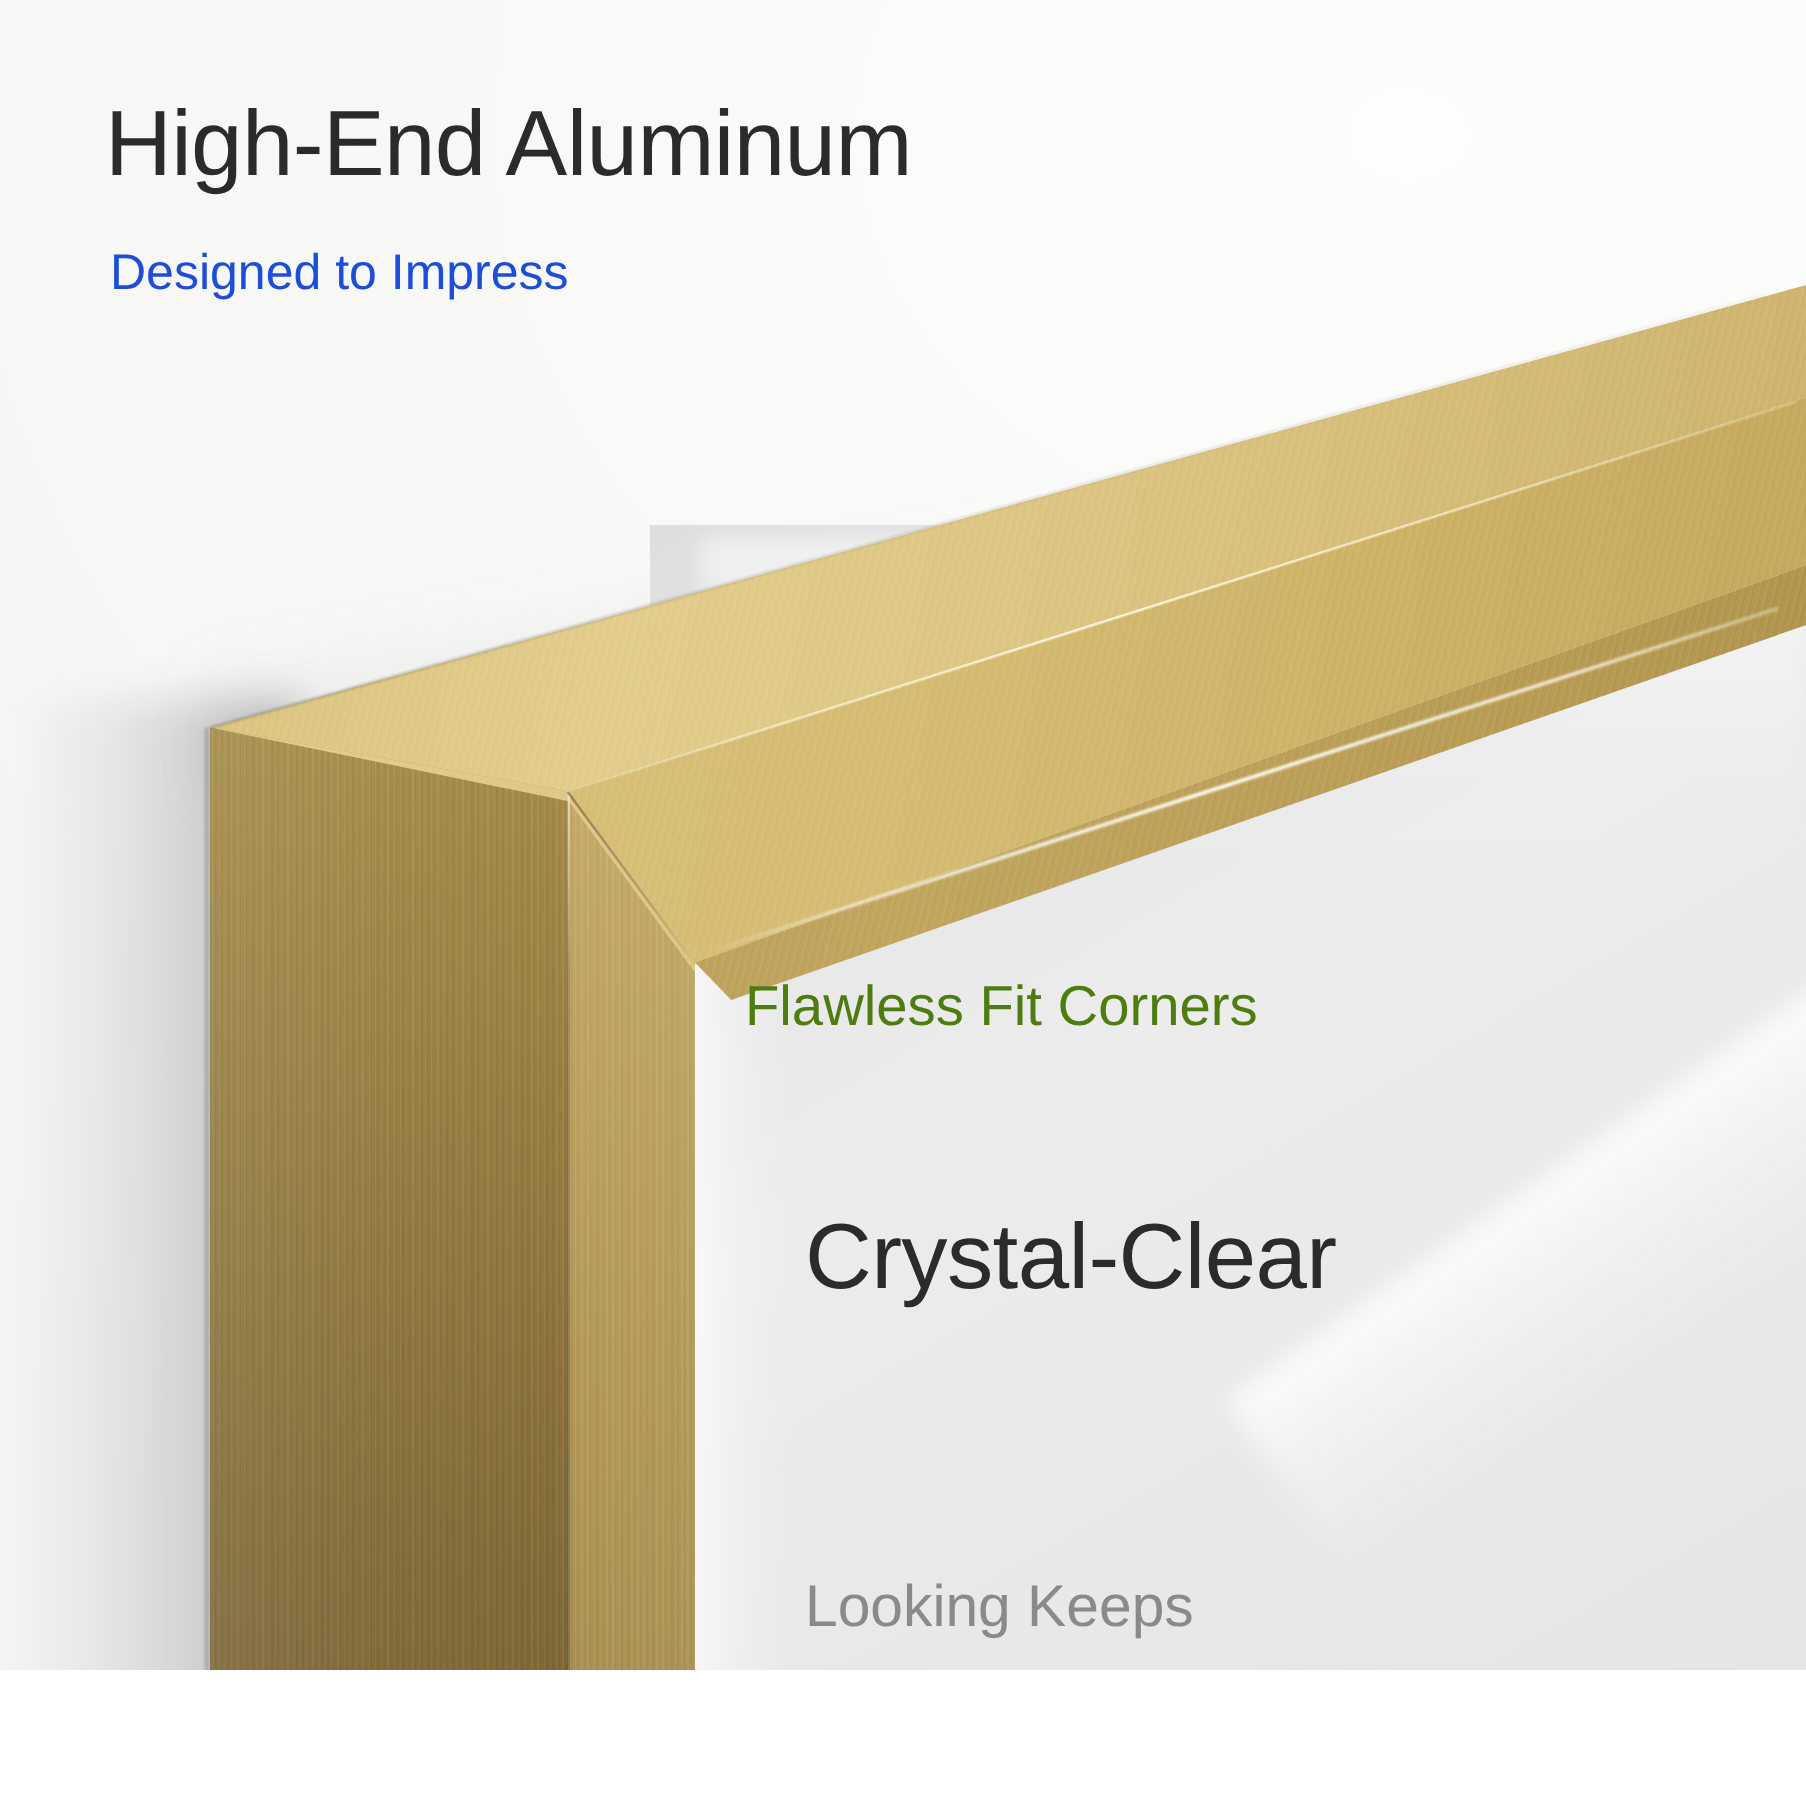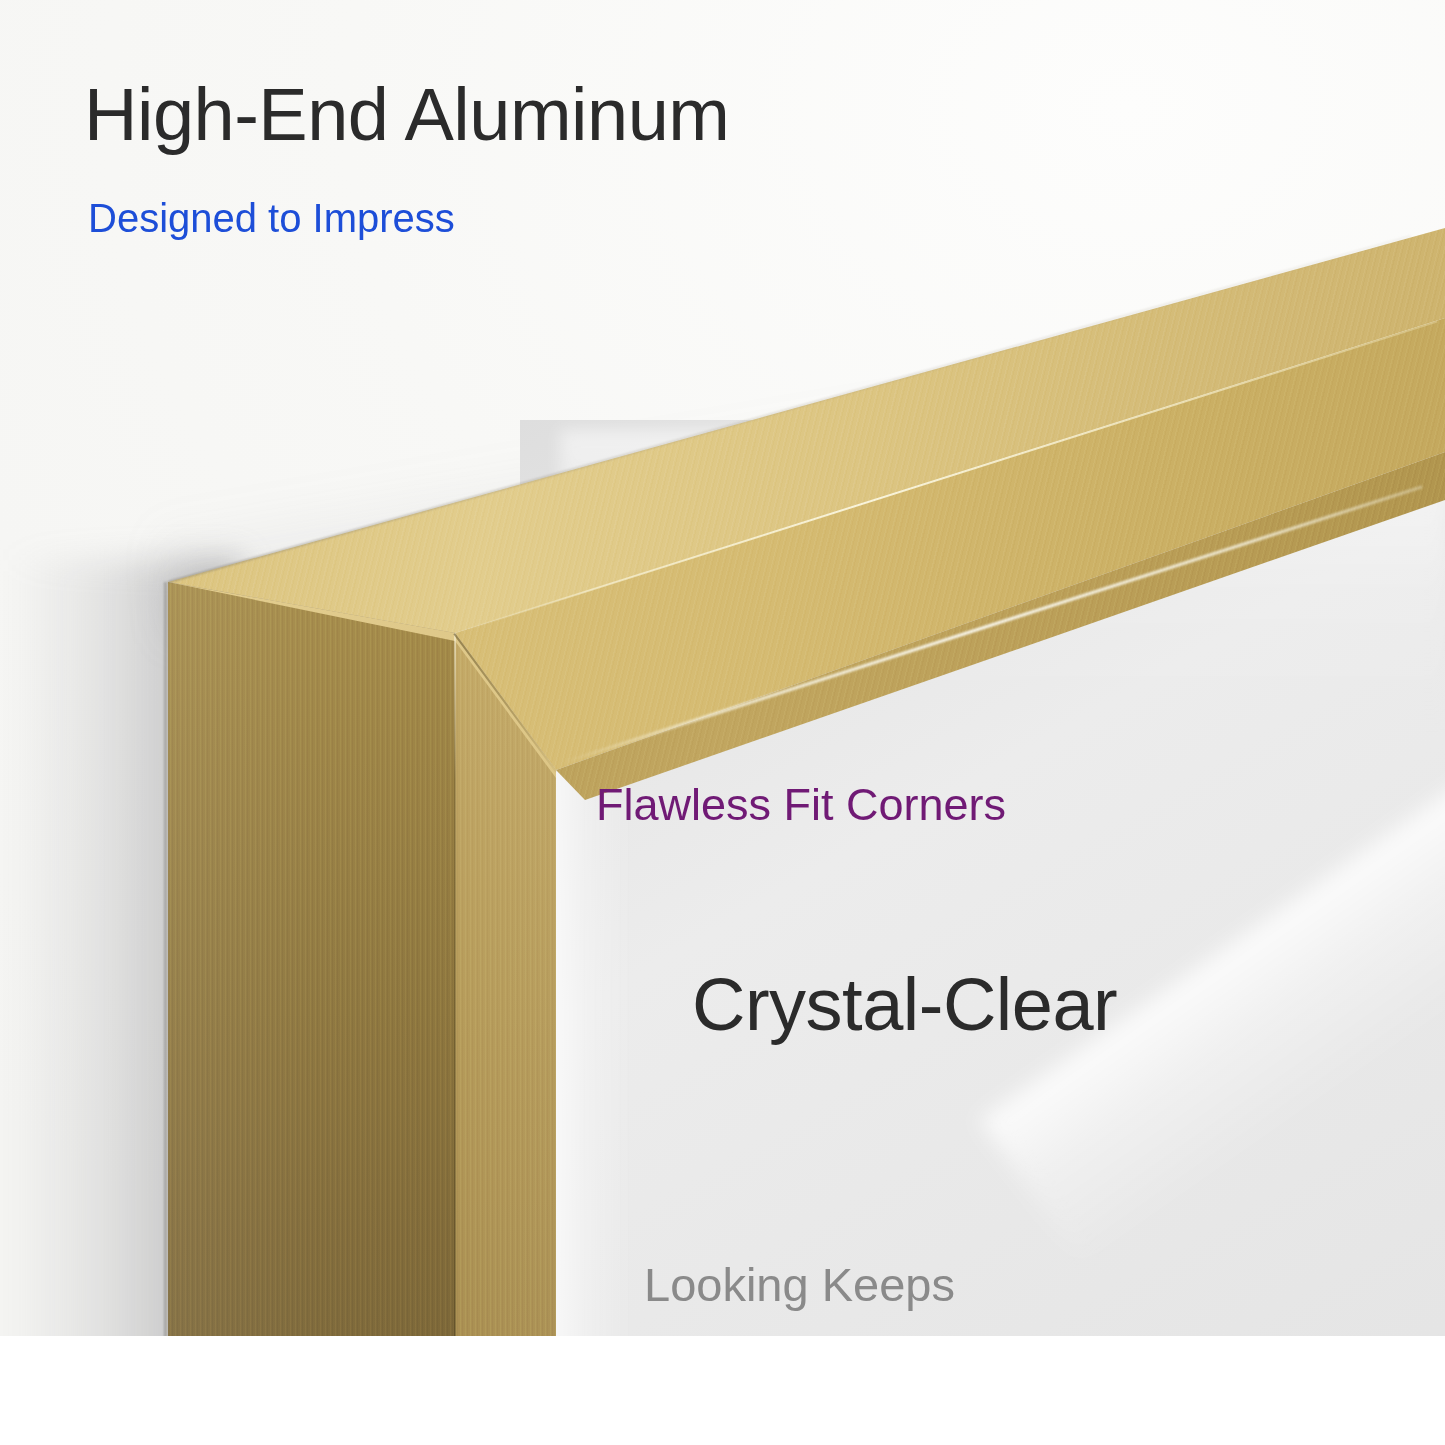--- a/index.html
+++ b/index.html
@@ -345,30 +345,29 @@
     font-size: 40px;
     font-weight: 300;
     letter-spacing: 0px;
     color: #1d4ed8;
   }
   .corner-label {
     left: 596px; top: 779px;
     font-size: 45px;
     font-weight: 400;
     letter-spacing: 0px;
-    color: #701a75;
+    color: #4d7c0f;
   }
   .glass-title {
     left: 644px; top: 962px;
     font-size: 74px;
     font-weight: 400;
     line-height: 86px;
     letter-spacing: -0.5px;
     color: #2b2b2b;
-    margin-left: 48px;
   }
   .glass-sub {
     left: 644px; top: 1192px;
     font-size: 47px;
     font-weight: 300;
     line-height: 62px;
     letter-spacing: 0px;
     color: #8a8a8a;
   }
 </style>

